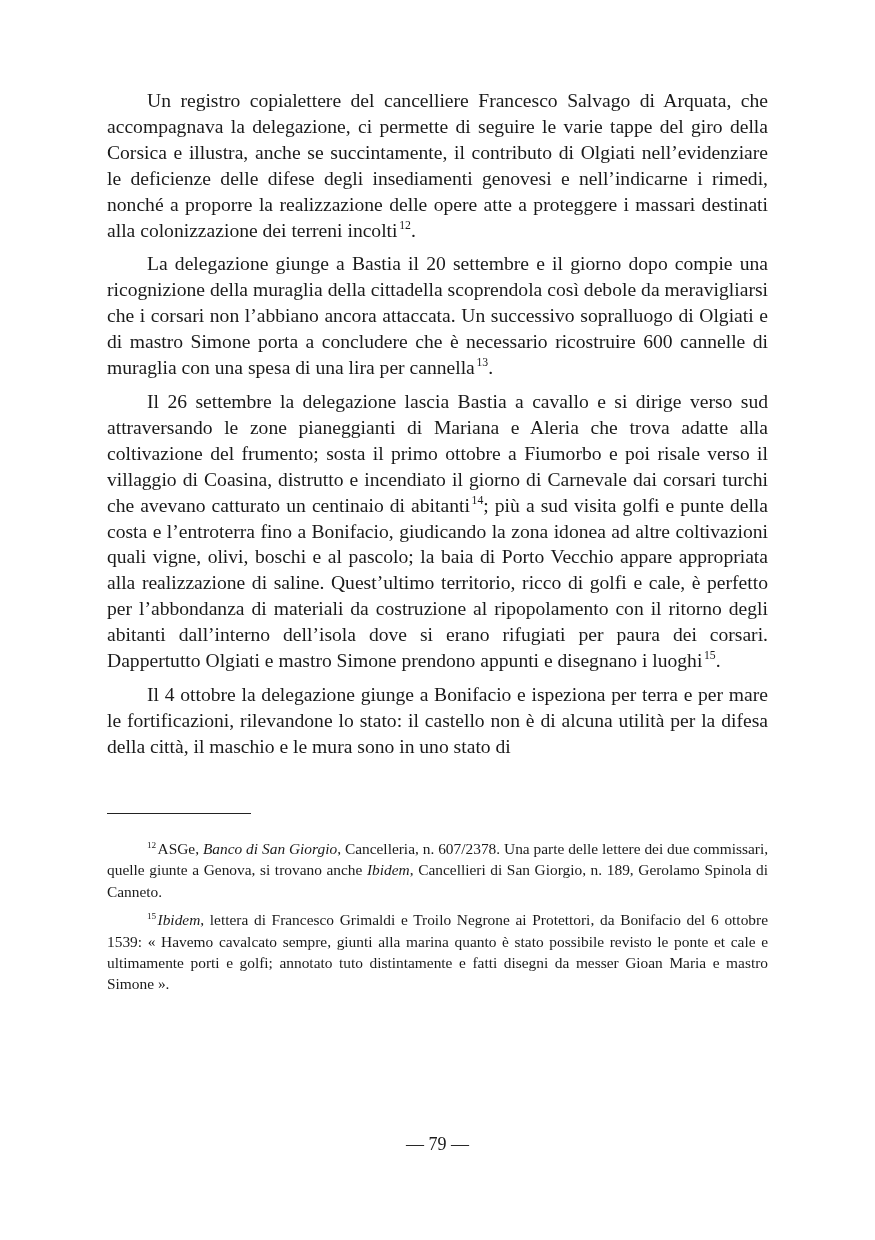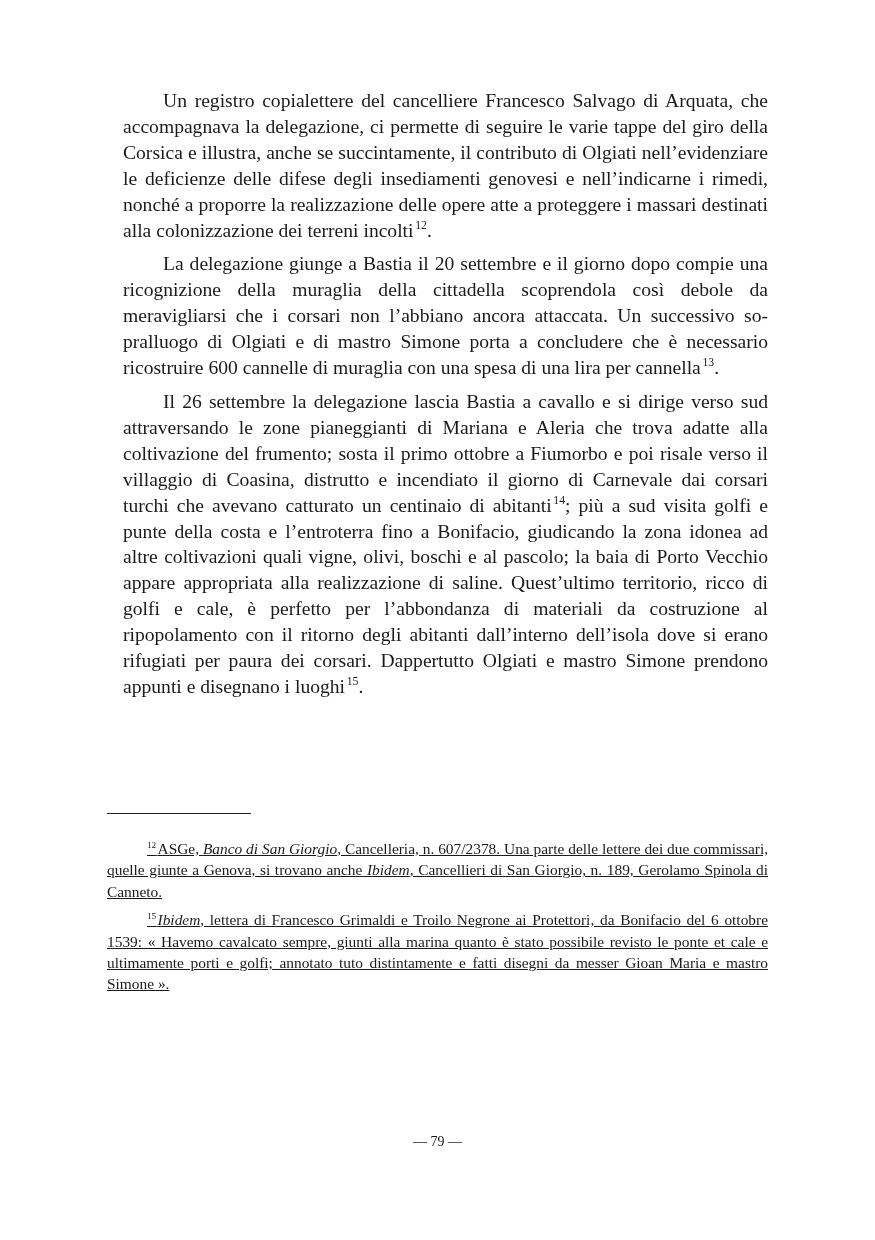--- a/index.html
+++ b/index.html
@@ -3,21 +3,21 @@
 <meta charset="utf-8">
 <style>
   html, body { margin: 0; padding: 0; background: #ffffff; }
   body { width: 875px; height: 1240px; position: relative; overflow: hidden; }
   .page {
     position: absolute; left: 107px; top: 88px; width: 661px;
     font-family: "Liberation Serif", "DejaVu Serif", serif;
     color: #1a1a1a;
   }
   .body-p {
-    margin: 0 0 8px 16px;
+    margin: 0 0 8px 0;
     font-size: 19.6px;
     line-height: 25.9px;
     text-align: justify;
     text-indent: 40px;
     hyphens: manual;
   }
   .body-p sup, .fn sup { font-size: 0.6em; line-height: 0; vertical-align: super; }
   .rule {
     position: absolute; left: 107px; top: 813px; width: 144px; height: 0;
     border-top: 1px solid #222;
@@ -26,37 +26,37 @@
     position: absolute; left: 107px; top: 838px; width: 661px;
     font-family: "Liberation Serif", "DejaVu Serif", serif;
     color: #1a1a1a;
   }
   .fn {
     margin: 0 0 7px 0;
     font-size: 15.4px;
     line-height: 21.4px;
     text-align: justify;
     text-indent: 40px;
-    text-decoration: underline;
   }
   .fn i { font-style: italic; }
   .page-number {
     position: absolute; left: 0; width: 875px; top: 1134px;
     text-align: center;
     font-family: "Liberation Serif", "DejaVu Serif", serif;
-    font-size: 14px; color: #1a1a1a;
+    font-size: 18px; color: #1a1a1a;
   }
 </style>
 </head>
 <body>
 
 <div class="page">
   <p class="body-p"><span>Un registro copialettere del cancelliere Francesco Salvago di Arquata, che accompagnava la delegazione, ci permette di seguire le varie tappe del giro della Corsica e illustra, anche se succintamente, il contributo di Olgiati nell’evidenziare le deficienze delle difese degli insediamenti genovesi e nel­l’indicarne i rimedi, nonché a proporre la realizzazione delle opere atte a proteggere i massari destinati alla colonizzazione dei terreni incolti</span> <sup>12</sup><span>.</span></p>
   <p class="body-p"><span>La delegazione giunge a Bastia il 20 settembre e il giorno dopo compie una ricognizione della muraglia della cittadella scoprendola così debole da meravigliarsi che i corsari non l’abbiano ancora attaccata. Un successivo so­pralluogo di Olgiati e di mastro Simone porta a concludere che è necessario ricostruire 600 cannelle di muraglia con una spesa di una lira per cannella</span> <sup>13</sup><span>.</span></p>
   <p class="body-p"><span>Il 26 settembre la delegazione lascia Bastia a cavallo e si dirige verso sud attraversando le zone pianeggianti di Mariana e Aleria che trova adatte alla coltivazione del frumento; sosta il primo ottobre a Fiumorbo e poi ri­sale verso il villaggio di Coasina, distrutto e incendiato il giorno di Carne­vale dai corsari turchi che avevano catturato un centinaio di abitanti</span> <sup>14</sup><span>; più a sud visita golfi e punte della costa e l’entroterra fino a Bonifacio, giudicando la zona idonea ad altre coltivazioni quali vigne, olivi, boschi e al pascolo; la baia di Porto Vecchio appare appropriata alla realizzazione di saline. Quest’ultimo territorio, ricco di golfi e cale, è perfetto per l’abbondanza di materiali da co­struzione al ripopolamento con il ritorno degli abitanti dall’interno dell’isola dove si erano rifugiati per paura dei corsari. Dappertutto Olgiati e mastro Simone prendono appunti e disegnano i luoghi</span> <sup>15</sup><span>.</span></p>
+  <p class="body-p"><span>Il 4 ottobre la delegazione giunge a Bonifacio e ispeziona per terra e per mare le fortificazioni, rilevandone lo stato: il castello non è di alcuna utilità per la difesa della città, il maschio e le mura sono in uno stato di</span></p>
 </div>
 
 <div class="rule"></div>
 
 <div class="footnotes">
   <p class="fn"><sup>12</sup> <span>ASGe, </span><i>Banco di San Giorgio</i><span>, Cancelleria, n. 607/2378. Una parte delle lettere dei due commissari, quelle giunte a Genova, si trovano anche </span><i>Ibidem</i><span>, Cancellieri di San Giorgio, n. 189, Gerolamo Spinola di Canneto.</span></p>
   <p class="fn"><sup>15</sup> <span></span><i>Ibidem</i><span>, lettera di Francesco Grimaldi e Troilo Negrone ai Protettori, da Bonifacio del 6 ottobre 1539: « Havemo cavalcato sempre, giunti alla marina quanto è stato possibile re­visto le ponte et cale e ultimamente porti e golfi; annotato tuto distintamente e fatti disegni da messer Gioan Maria e mastro Simone ».</span></p>
 </div>
 
 <div class="page-number">— 79 —</div>

